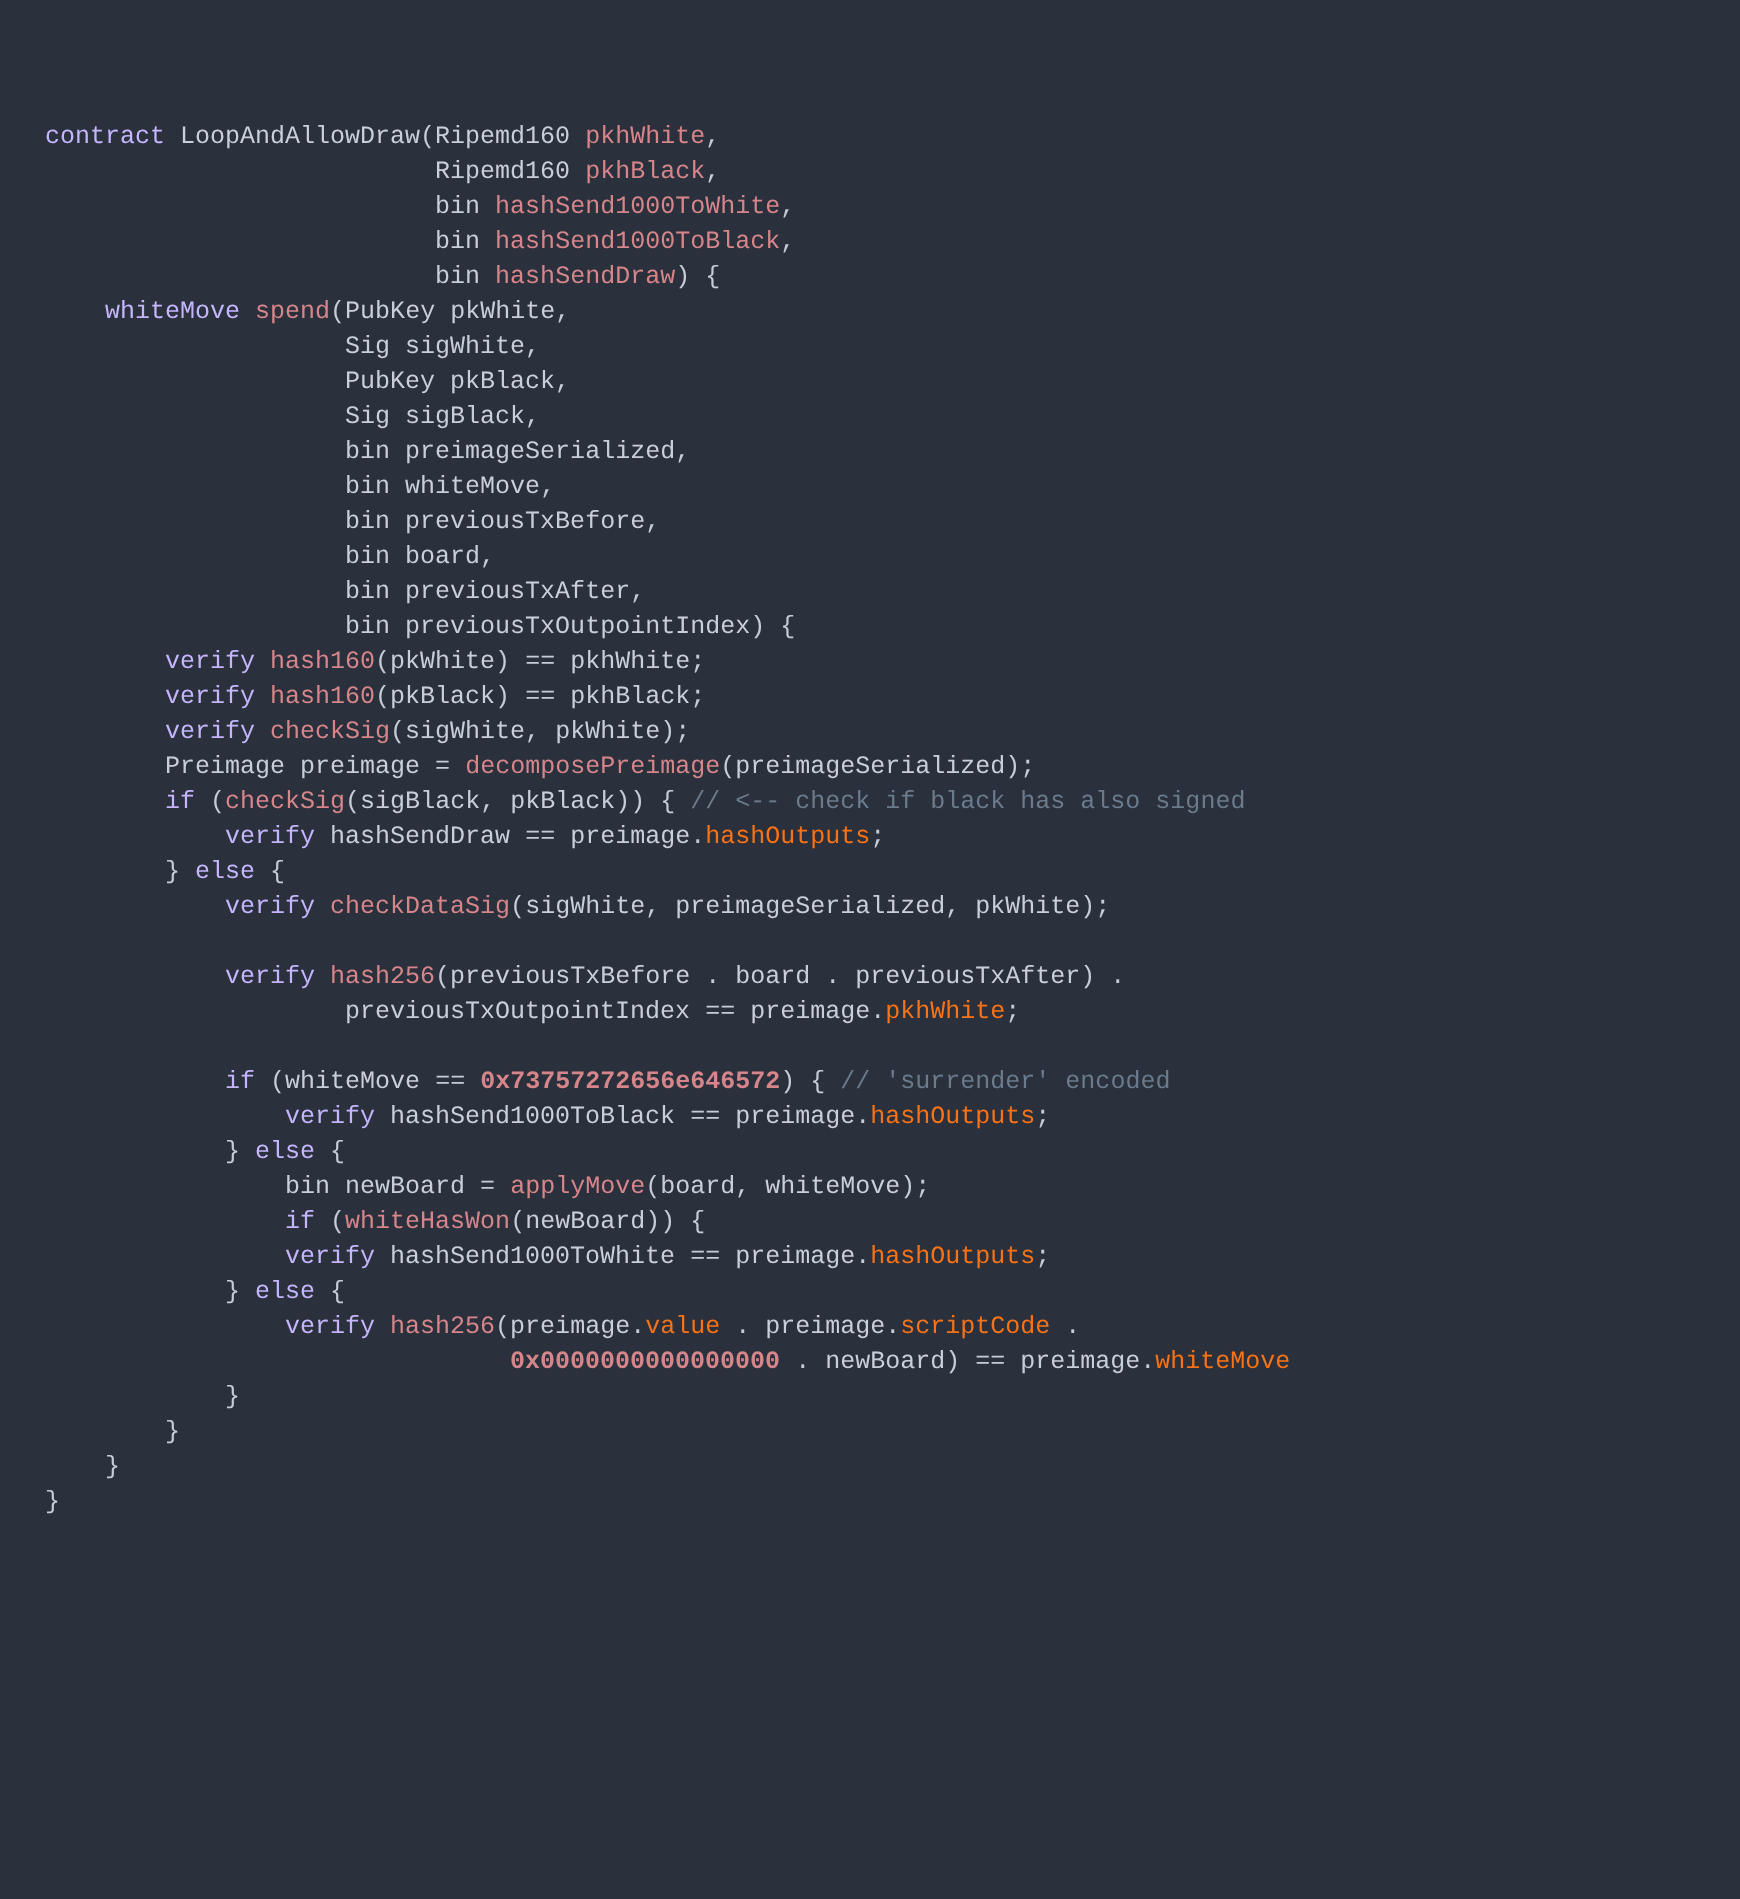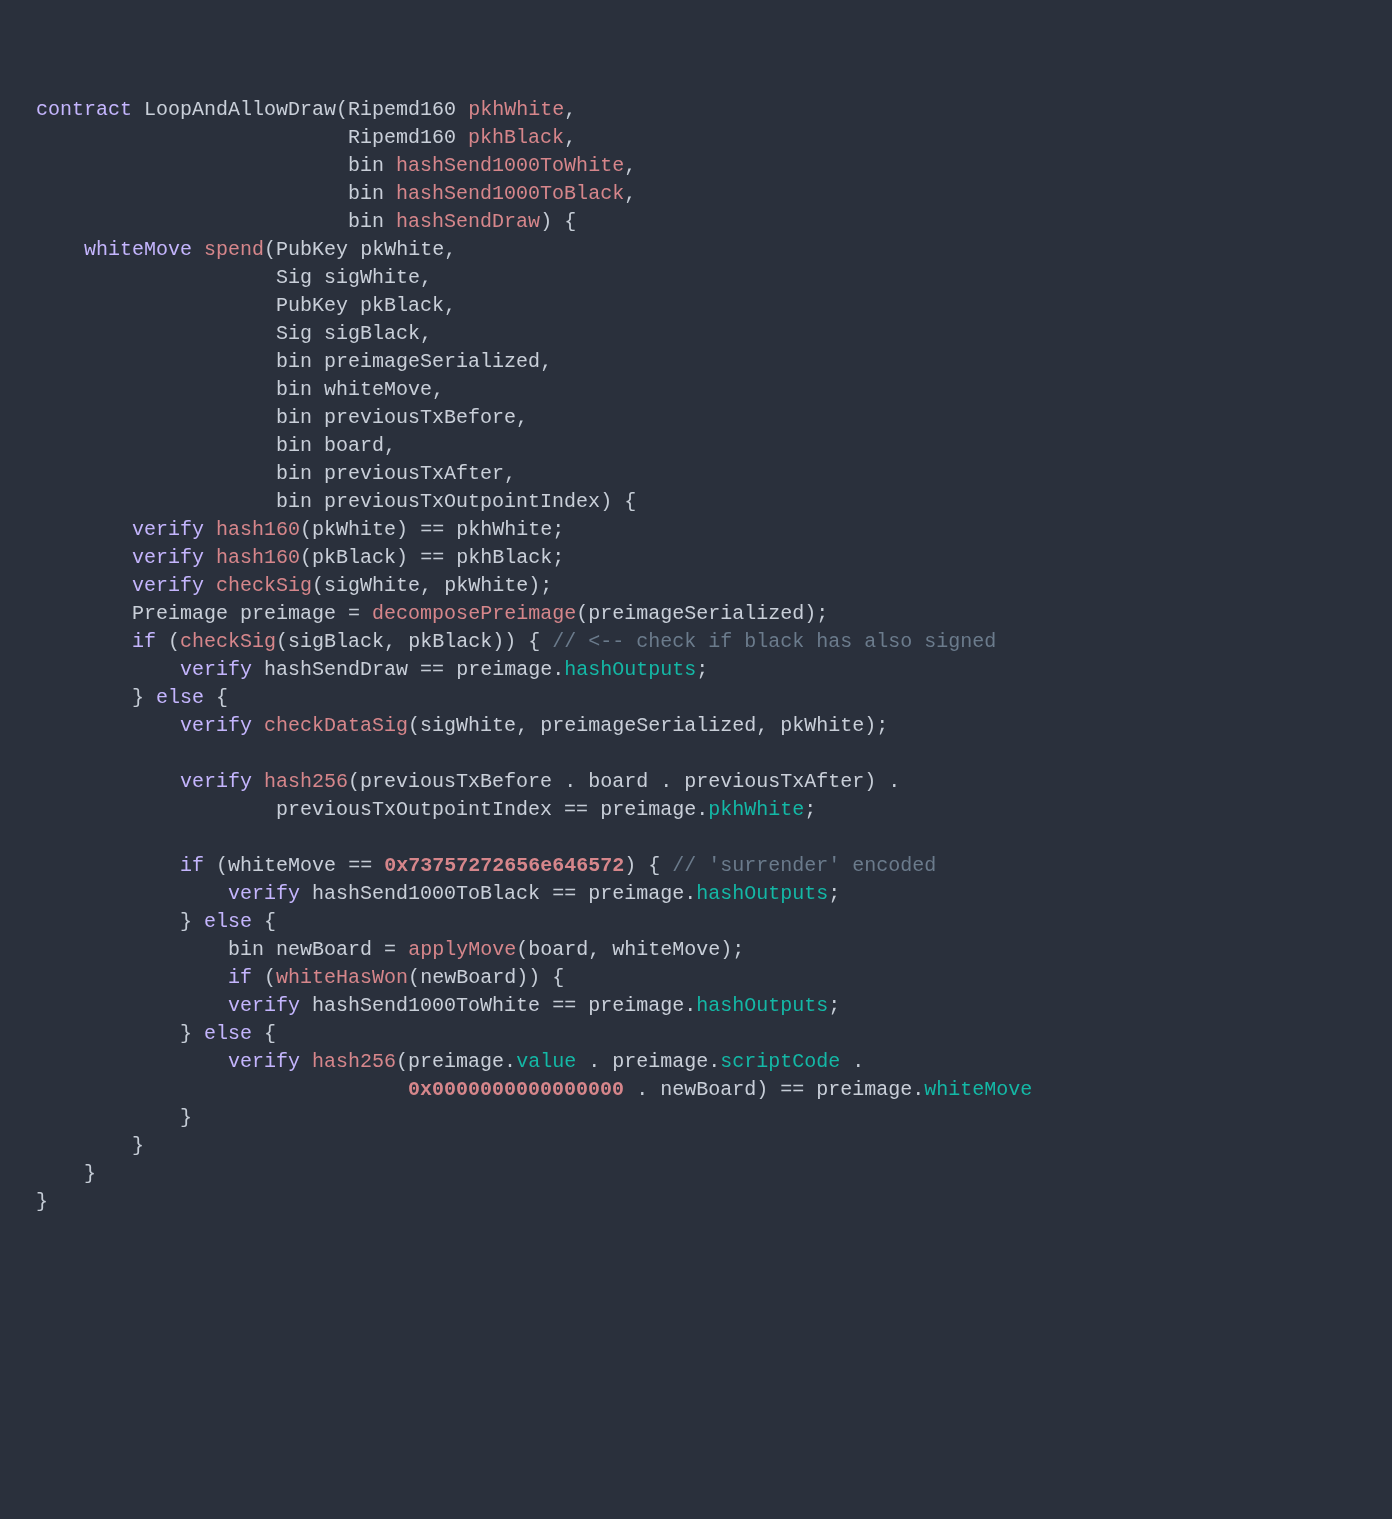--- a/index.html
+++ b/index.html
@@ -13,21 +13,21 @@
     white-space: pre;
     overflow-x: hidden;
   }
   .kw     { color: #c4b5fd; }
   .name   { color: #c9cfd9; }
   .param  { color: #d6868b; }
   .fn     { color: #d6868b; font-family: Liberation Mono, monospace; }
   .punc   { color: #c5ccd6; }
   .lit    { color: #d6868b; font-weight: bold; }
   .cmt    { color: #6b7b8c; }
-  .prop   { color: #14b8a6; margin-top: 46px; }
+  .prop   { color: #f97316; margin-top: 46px; }
 </style>
 </head>
 <body>
 
 
 <div class="code"><span class="kw">contract</span> <span class="name">LoopAndAllowDraw</span><span class="punc">(</span><span class="name">Ripemd160</span> <span class="param">pkhWhite</span><span class="punc">,</span>
                           <span class="name">Ripemd160</span> <span class="param">pkhBlack</span><span class="punc">,</span>
                           <span class="name">bin</span> <span class="param">hashSend1000ToWhite</span><span class="punc">,</span>
                           <span class="name">bin</span> <span class="param">hashSend1000ToBlack</span><span class="punc">,</span>
                           <span class="name">bin</span> <span class="param">hashSendDraw</span><span class="punc">)</span> <span class="punc">{</span>

